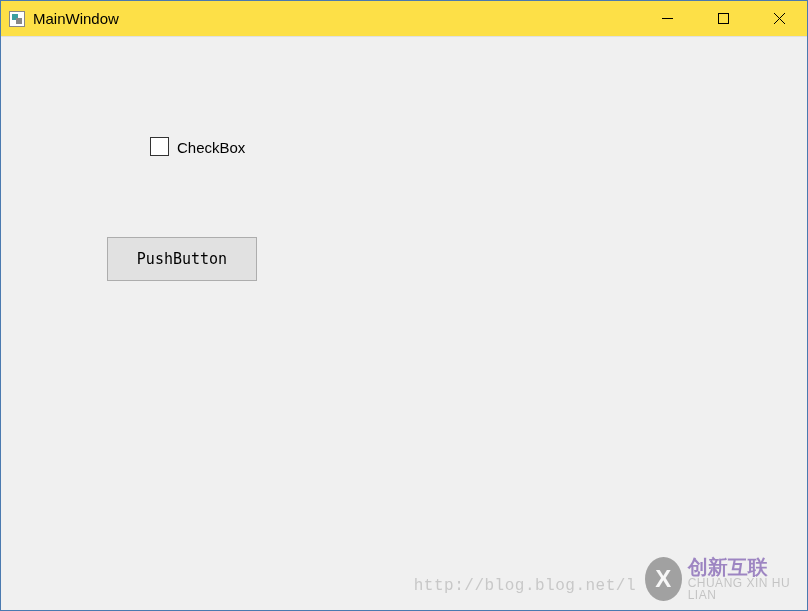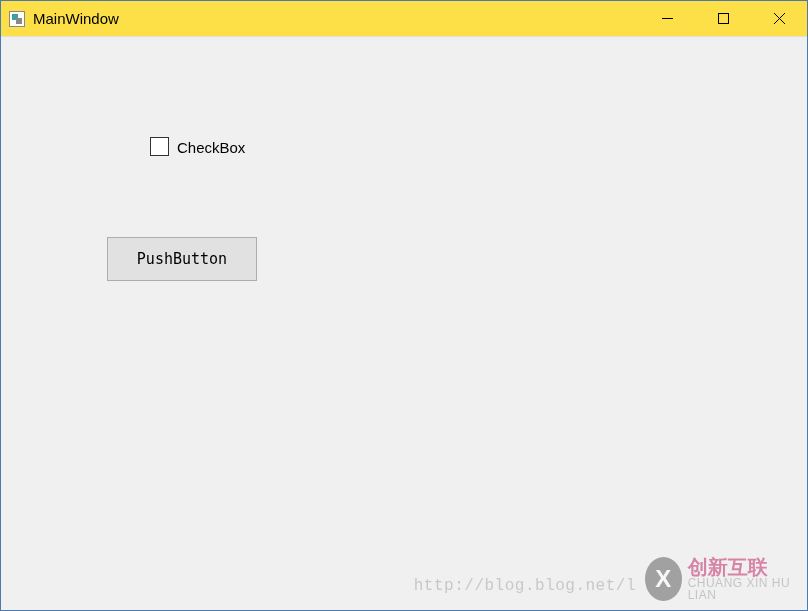--- a/index.html
+++ b/index.html
@@ -160,21 +160,21 @@
       margin-right: 6px;
       font-family: Arial, sans-serif;
     }
     .logo-text-wrap {
       display: flex;
       flex-direction: column;
       line-height: 1;
     }
     .logo-text-main {
       font-size: 20px;
-      color: #be185d;
+      color: #4c1d95;
       font-weight: bold;
       font-family: "SimHei", sans-serif;
     }
     .logo-text-sub {
       font-size: 12px;
       color: #999;
       font-family: Arial, sans-serif;
       letter-spacing: 0.5px;
     }
   </style>

